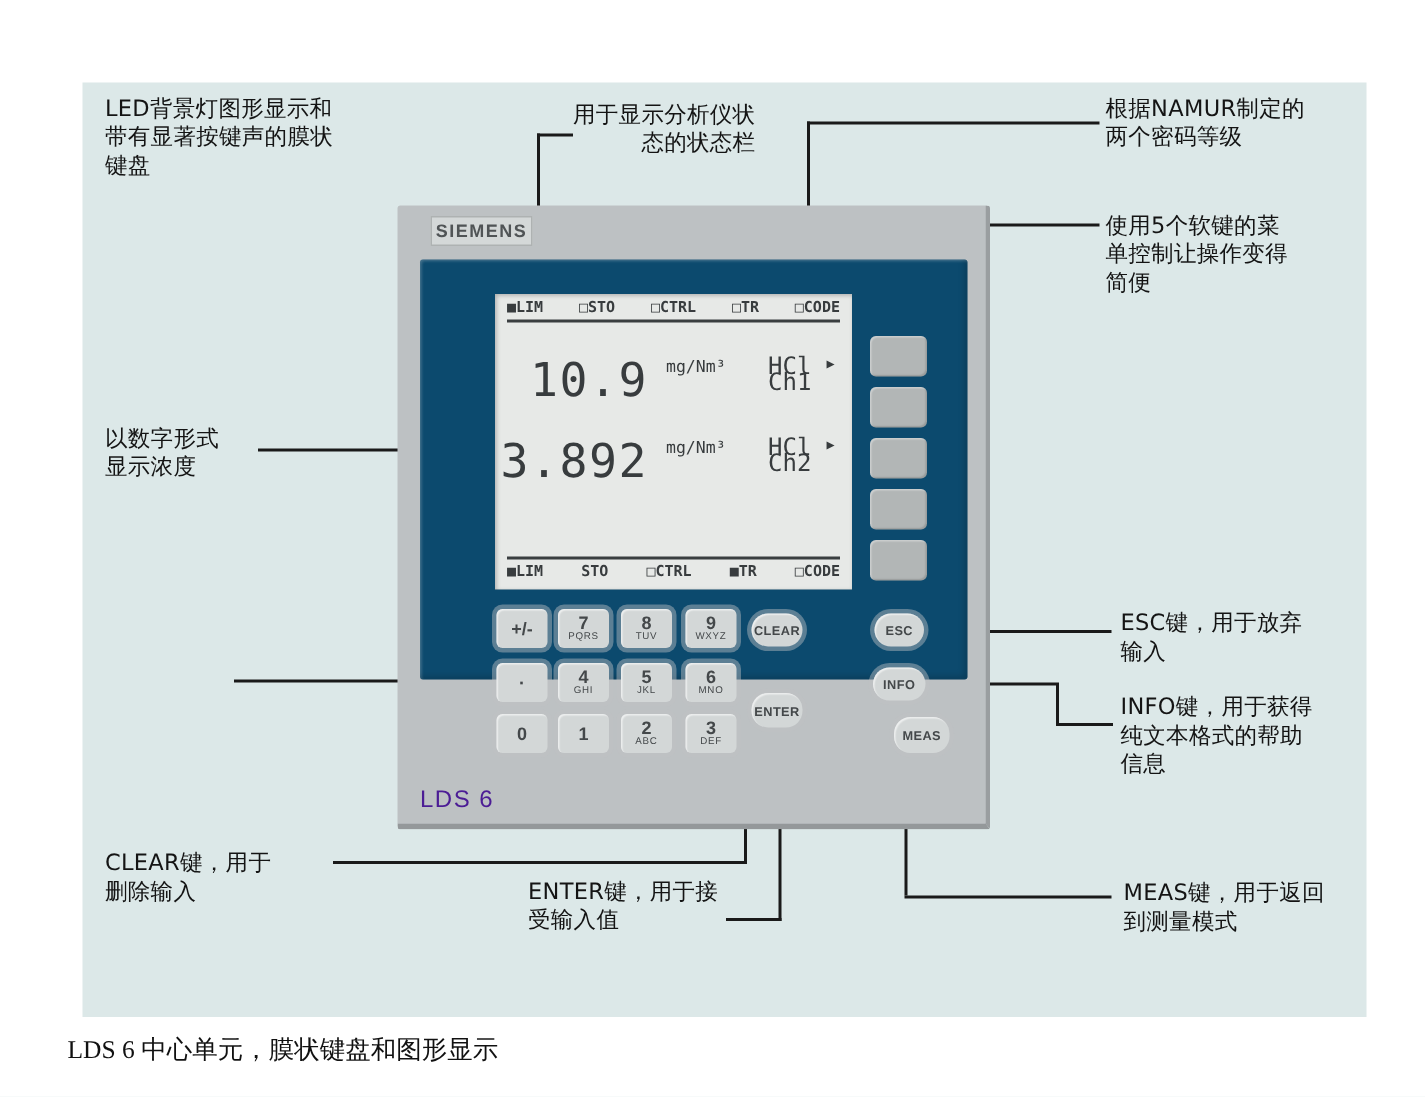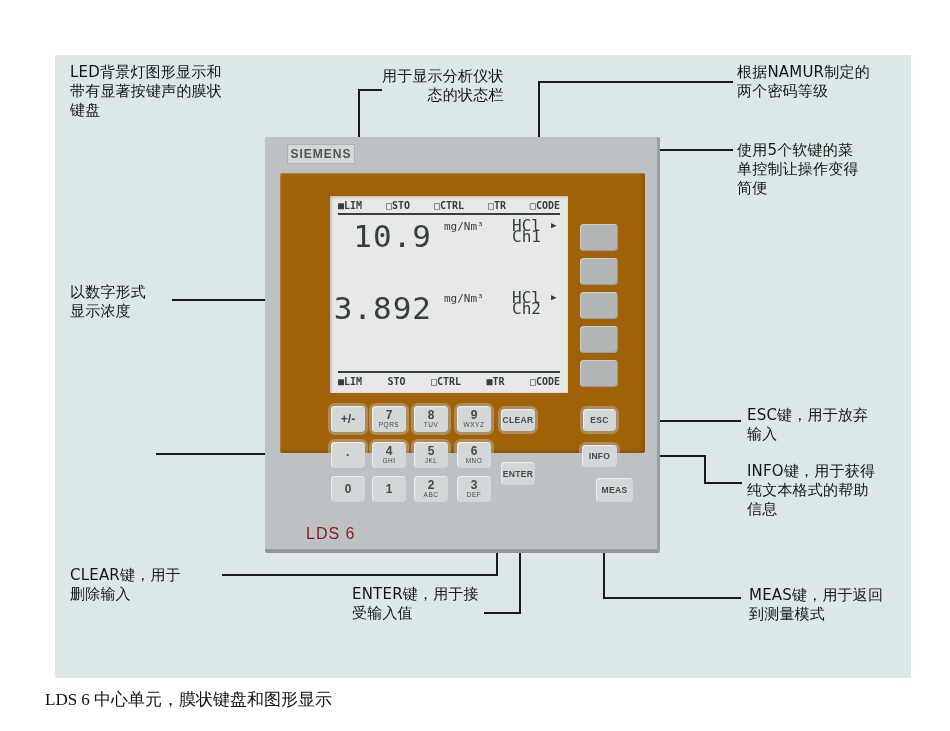--- a/index.html
+++ b/index.html
@@ -16,24 +16,24 @@
   .ln { position:absolute; background:#1a1a1a; }
   .ln.h { height:2px; }
   .ln.v { width:2px; }
 
   
   .bezel { position:absolute; left:265px; top:137px; width:395px; height:416px;
            background:#bdc1c3; border-right:3px solid #9a9ea0; border-bottom:4px solid #94989a; border-radius:2px; }
   .brand { position:absolute; left:22px; top:7px; width:68px; height:20px; background:#d4d8d8;
            border:1px solid #aeb2b2; color:#505456; font-family:"Liberation Sans", sans-serif;
            font-weight:bold; font-size:12px; letter-spacing:1px; text-align:center; line-height:18px; }
-  .panel { position:absolute; left:15px; top:36px; width:365px; height:280px; background:#a16207;
+  .panel { position:absolute; left:15px; top:36px; width:365px; height:280px; background:#0c4a6e;
            border-radius:2px; box-shadow: inset -2px -2px 4px rgba(0,0,0,0.18), inset 1px 1px 2px rgba(255,255,255,0.25); }
-  .model { position:absolute; left:15px; top:388px; font-size:16px; color:#7f1d1d; letter-spacing:1px;
-           font-family:"Liberation Sans", sans-serif;margin-left:26px; }
+  .model { position:absolute; left:15px; top:388px; font-size:16px; color:#4c1d95; letter-spacing:1px;
+           font-family:"Liberation Sans", sans-serif; }
 
   
   .display { position:absolute; left:50px; top:23px; width:238px; height:197px; background:#e7e9e7;
              font-family:"DejaVu Sans Mono", monospace; color:#383c3e;
              box-shadow: inset 1px 1px 3px rgba(0,0,0,0.25); }
   .statusbar { position:absolute; left:8px; right:8px; display:flex; justify-content:space-between;
                font-size:10px; font-weight:bold; letter-spacing:0; white-space:nowrap; }
   .statusbar.top { top:4px; padding-bottom:2px; border-bottom:2px solid #3a3e40; }
   .statusbar.bottom { bottom:6px; padding-top:3px; border-top:2px solid #3a3e40; }
   .reading { position:absolute; left:0; width:238px; height:60px; }
@@ -47,21 +47,21 @@
   .softkey { position:absolute; left:300px; width:38px; height:27px; background:#b2b6b6;
              border-radius:4px; box-shadow: inset 1px 1px 1px rgba(255,255,255,0.35), inset -1px -1px 1px rgba(0,0,0,0.15); }
 
   
   .key { position:absolute; background:#d3d7d7; border-radius:4px; color:#44484a;
          display:flex; flex-direction:column; align-items:center; justify-content:center;
          font-family:"Liberation Sans", sans-serif;
          box-shadow: 0 0 0 3px rgba(190,194,196,0.45), inset 1px 1px 1px rgba(255,255,255,0.6); }
   .key .main { font-size:12px; font-weight:bold; line-height:12px; }
   .key .sub  { font-size:6.5px; line-height:8px; letter-spacing:0.5px; }
-  .key.word { font-size:8.5px; font-weight:bold; letter-spacing:0.3px; }
+  .key.word { font-size:8.5px; font-weight:bold; letter-spacing:0.3px;border-radius:11px; }
 
   .grid-key { width:34px; height:26px; }
 
   
   .caption { position:absolute; left:45px; top:688px; font-family:"Liberation Serif", serif;
              font-size:17px; color:#111111; }
 </style>
 </head>
 <body>
 
@@ -121,21 +121,21 @@
 
         <div class="display">
           <div class="statusbar top">
             <span>■LIM</span>
             <span>□STO</span>
             <span>□CTRL</span>
             <span>□TR</span>
             <span>□CODE</span>
           </div>
 
-          <div class="reading" style="top:22px;text-decoration:underline;">
+          <div class="reading" style="top:40px;text-decoration:underline;">
             <span class="val">10.9</span>
             <span class="unit">mg/Nm³</span>
             <span class="gas"><span>HCl</span><br><span>Ch1</span></span>
             <span class="arr">▶</span>
           </div>
 
           <div class="reading" style="top:94px;">
             <span class="val">3.892</span>
             <span class="unit">mg/Nm³</span>
             <span class="gas"><span>HCl</span><br><span>Ch2</span></span>

